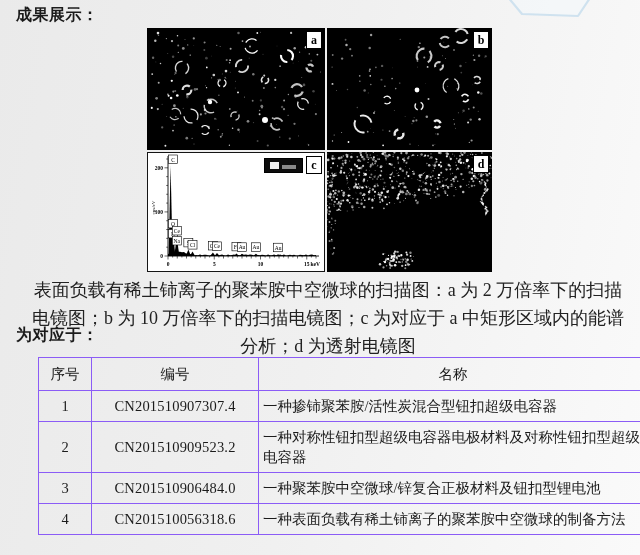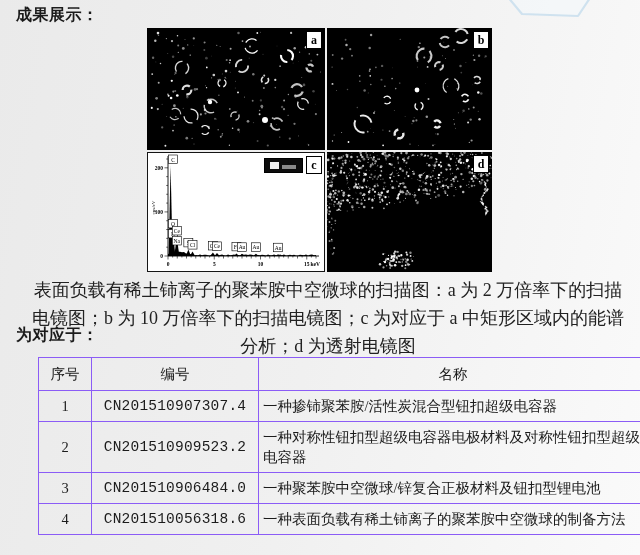--- a/index.html
+++ b/index.html
@@ -34,21 +34,21 @@
   table.ip{
     position:absolute;left:38px;top:357px;width:582px;
     border-collapse:collapse;font-size:14.5px;table-layout:fixed;
   }
   table.ip th,table.ip td{
     border:1px solid #8b5cf6;font-weight:normal;
     padding:5px 4px;line-height:20px;vertical-align:middle;
   }
   table.ip th{text-align:center;height:22px;}
   td.c-idx{text-align:center;width:44px;}
-  td.c-num{text-align:center;width:158px;letter-spacing:0.2px;font-family:Liberation Mono, monospace;}
+  td.c-num{text-align:center;width:158px;letter-spacing:0.2px;}
   td.c-name{text-align:left;width:380px;padding-left:12px;padding-right:8px;}
   th.c-idx{width:44px;} th.c-num{width:158px;} th.c-name{width:380px;}
   svg{display:block;}
 </style>
 </head>
 <body>
 
 <svg class="hex" width="100" height="34" viewBox="0 0 100 34">
   <polygon points="22,-20 78,-16 96,6 80,30 24,28 4,4" fill="#f3f8fc" fill-opacity="0.55" stroke="#cfe2ef" stroke-width="2.2" stroke-linejoin="round"></polygon>
 </svg>

